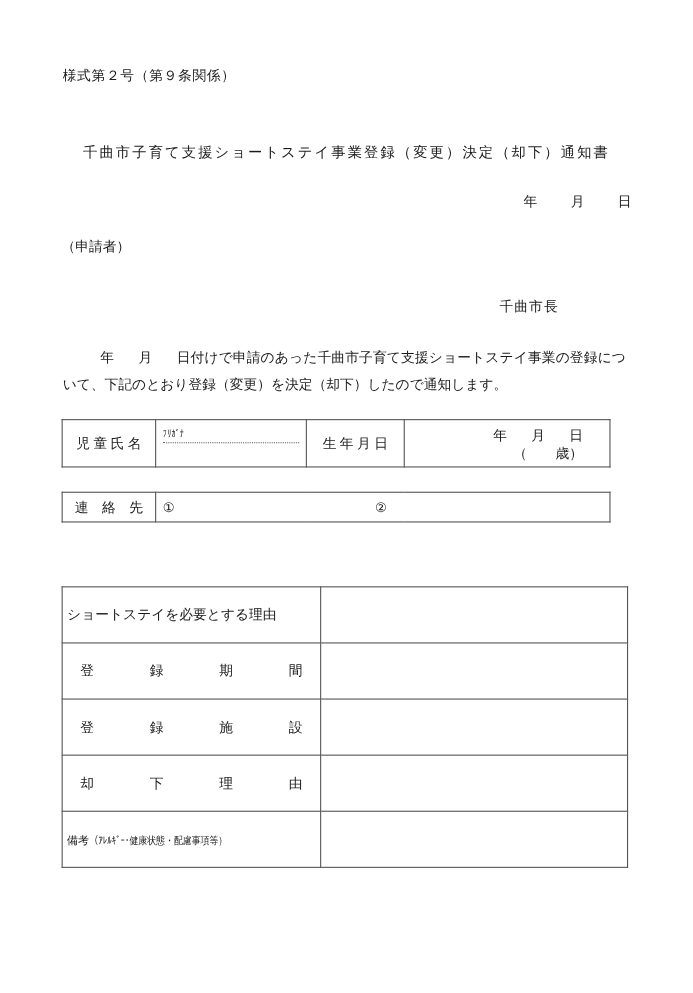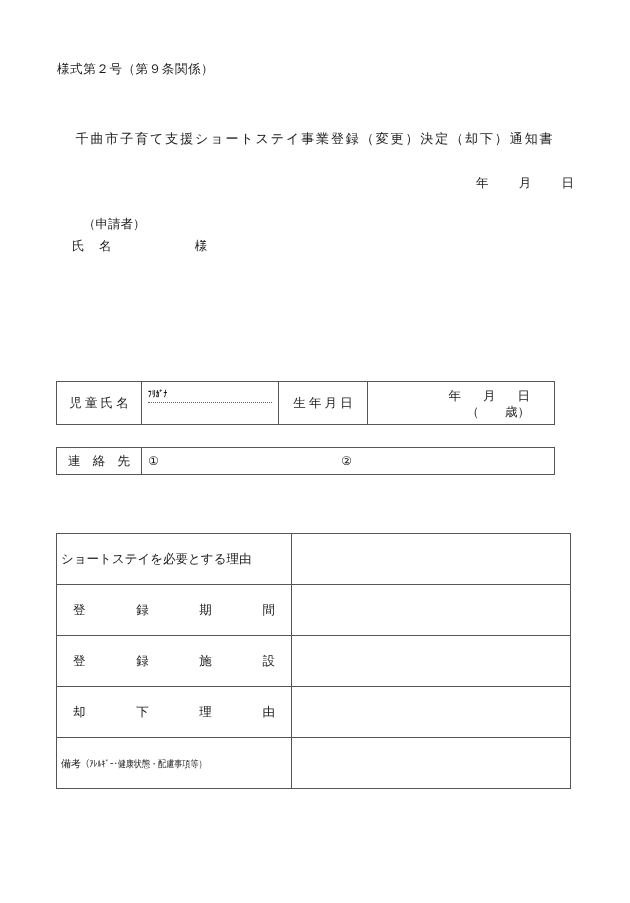--- a/index.html
+++ b/index.html
@@ -49,21 +49,21 @@
     left: 0;
     top: 175px;
     width: 574px;
     text-align: right;
     font-size: 12.5px;
   }
   .date-line .seg { display: inline-block; }
   .date-line .gap { display: inline-block; width: 24px; }
 
   .applicant-label {
-    left: 83px;
+    left: 56px;
     top: 216px;
     font-size: 12.5px;
   }
   .applicant-name {
     left: 72px;
     top: 238px;
     font-size: 12.5px;
     letter-spacing: 1px;
   }
   .applicant-name .sama {
@@ -153,21 +153,20 @@
   .lbl-left {
     text-align: left;
     padding-left: 4px;
     white-space: nowrap;
   }
 
   
   .furigana-cell {
     position: relative;
     padding: 0;
-    font-weight: bold;
   }
   .furigana-inner {
     position: absolute;
     left: 6px;
     right: 6px;
     top: 4px;
   }
   .furigana-label {
     font-size: 9px;
     font-family: "DejaVu Sans", "Liberation Sans", sans-serif;
@@ -253,26 +252,26 @@
 
   <div class="abs date-line jp">
     <span class="seg">年</span>
     <span class="gap"></span>
     <span class="seg">月</span>
     <span class="gap"></span>
     <span class="seg">日</span>
   </div>
 
   <div class="abs applicant-label jp">（申請者）</div>
-  <div class="abs applicant-name jp nowrap">
-    <span>氏　名</span>
-    <span class="sama">様</span>
+
+  <div class="abs issuer jp">千曲市長</div>
+
+  <div class="abs body-text jp">
+    <span class="indent"></span><span>年</span><span class="gap"></span><span>月</span><span class="gap"></span><span>日付けで申請のあった千曲市子育て支援ショートステイ事業の登録に</span><span>ついて、下記のとおり登録（変更）を決定（却下）したので通知します。</span>
   </div>
-
-
 
   <table class="tbl-child">
     <colgroup>
       <col style="width:85px">
       <col style="width:137px">
       <col style="width:89px">
       <col style="width:187px">
     </colgroup>
     <tbody>
       <tr>

